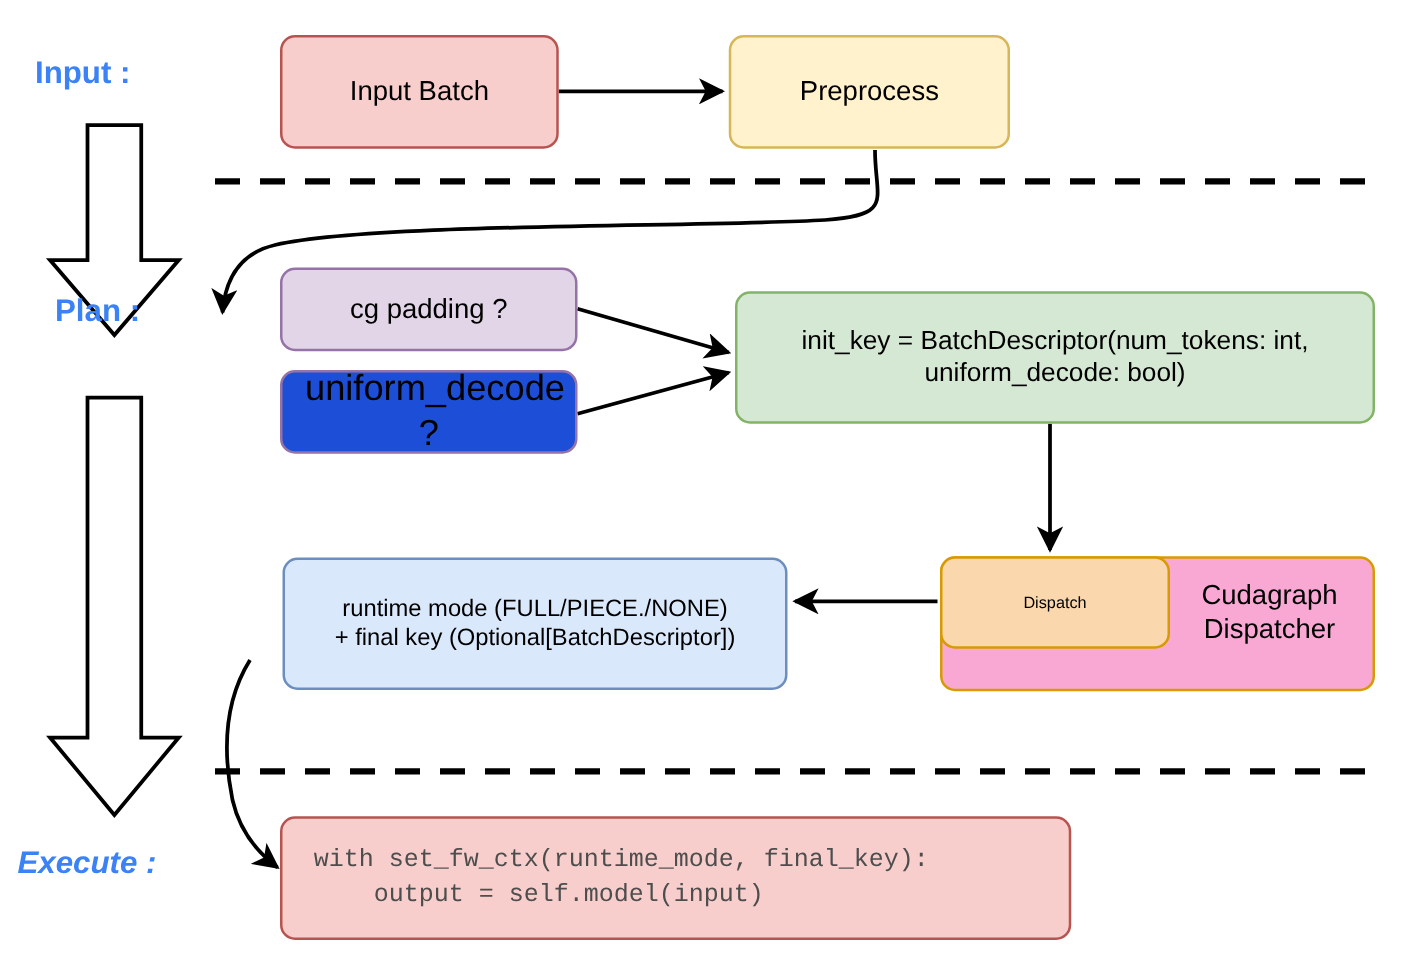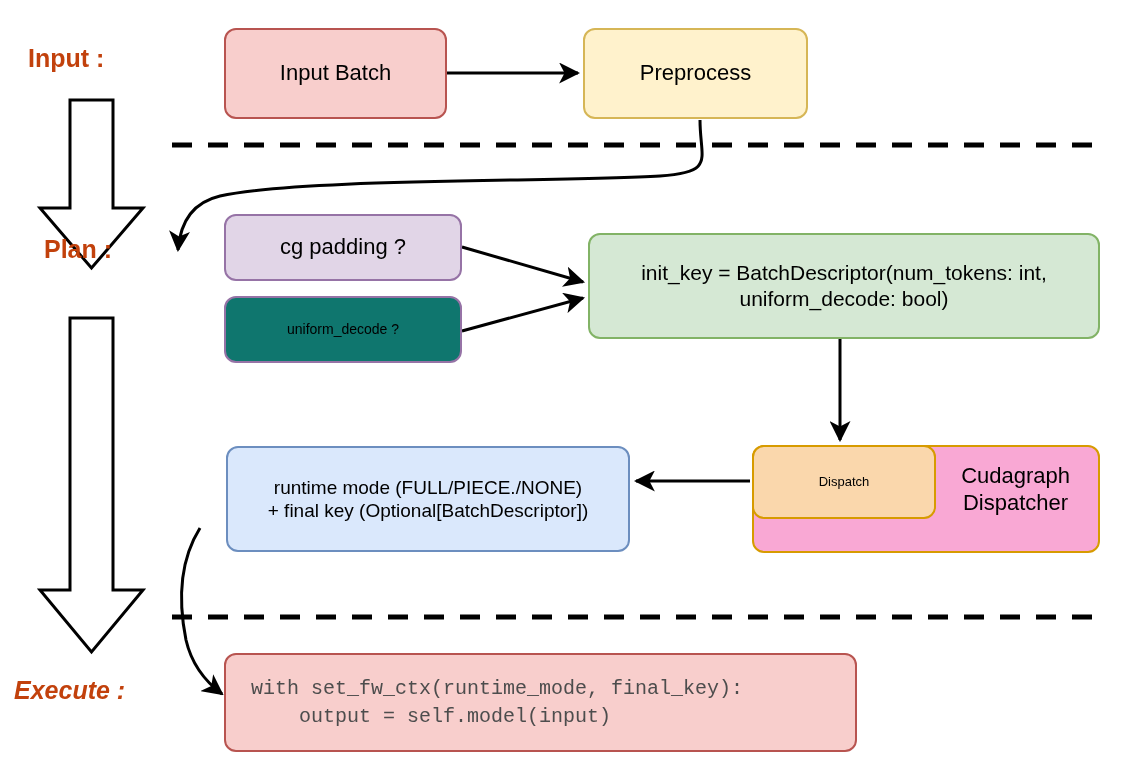--- a/index.html
+++ b/index.html
@@ -24,21 +24,21 @@
     top: 0;
     width: 1142px;
     height: 770px;
     pointer-events: none;
   }
   .stage-label {
     position: absolute;
     font-family: "Liberation Sans", sans-serif;
     font-weight: bold;
     font-size: 25px;
-    color: #c2410c;
+    color: #3b82f6;
     white-space: nowrap;
     letter-spacing: 0px;
   }
   .node {
     position: absolute;
     box-sizing: border-box;
     border-radius: 12px;
     border-style: solid;
     border-width: 2px;
     display: flex;
@@ -61,22 +61,22 @@
     background: #fff2cc; border-color: #d6b656;
     font-size: 22px;
   }
   .n-cg-padding {
     left: 224px; top: 214px; width: 238px; height: 67px;
     background: #e1d5e7; border-color: #9673a6;
     font-size: 22px;
   }
   .n-uniform-decode {
     left: 224px; top: 296px; width: 238px; height: 67px;
-    background: #0f766e; border-color: #9673a6;
-    font-size: 14px;
+    background: #1d4ed8; border-color: #9673a6;
+    font-size: 29px;
   }
   .n-init-key {
     left: 588px; top: 233px; width: 512px; height: 106px;
     background: #d5e8d4; border-color: #82b366;
     font-size: 21px;
   }
   .n-runtime-mode {
     left: 226px; top: 446px; width: 404px; height: 106px;
     background: #dae8fc; border-color: #6c8ebf;
     font-size: 19px;

